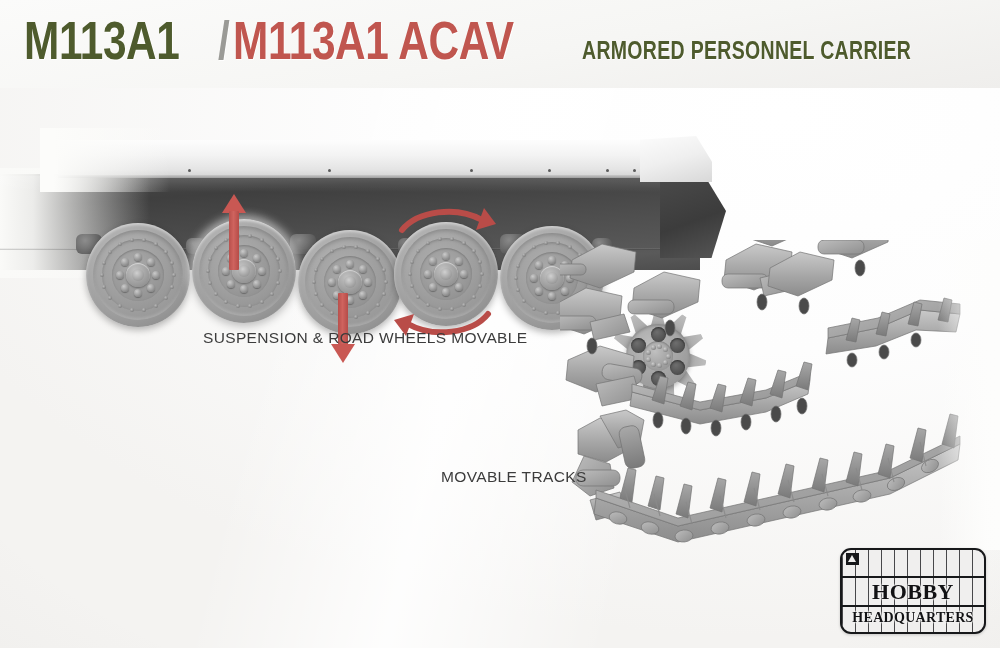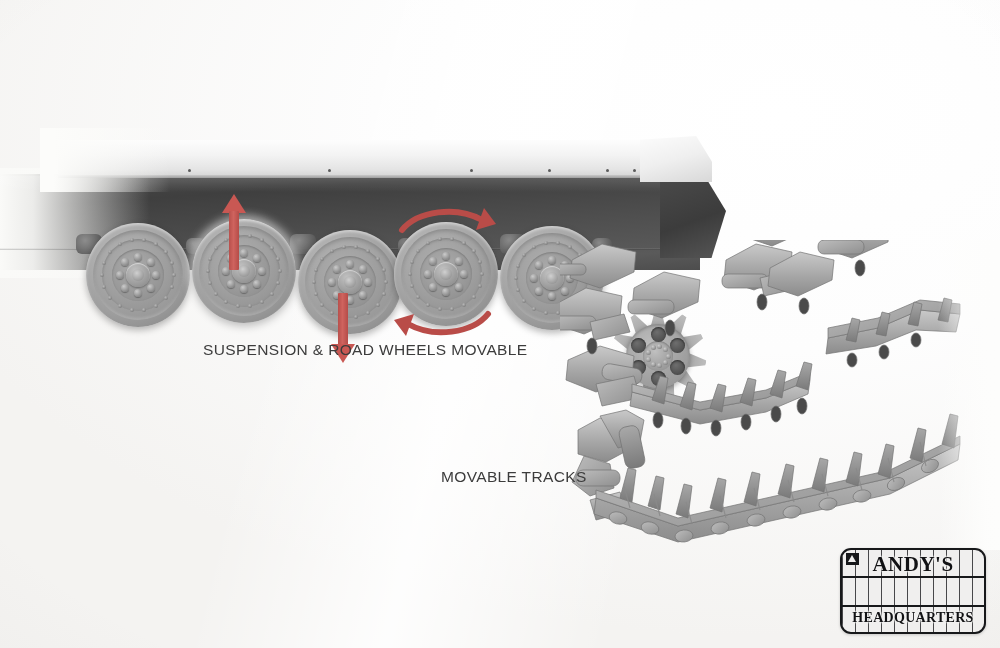--- a/index.html
+++ b/index.html
@@ -282,37 +282,47 @@
   }
   .rot{ position:absolute; z-index:30; }
 
   
   .caption{
     position:absolute; z-index:35;
     font-family:"Liberation Sans", sans-serif;
     font-size:15.5px; color:#3c3c3c; letter-spacing:.35px;
     white-space:nowrap;
   }
-  #cap-susp{ left:203px; top:341px; }
+  #cap-susp{ left:203px; top:329px; }
   #cap-track{ left:441px; top:468px; }
 
   
   #tracks{ position:absolute; left:560px; top:240px; width:440px; height:310px; z-index:20; }
   #tracks svg{ display:block; }
   #tracks .fade{
     position:absolute; right:0; top:0; width:62px; height:310px;
     background:linear-gradient(90deg, rgba(253,253,252,0) 0%, rgba(253,253,252,.97) 78%, rgba(253,253,252,1) 100%);
     z-index:9; pointer-events:none;
   }
 </style>
 </head>
 <body>
 
 <div id="canvas">
 
+  <div id="header">
+    <div class="title-row">
+      <span class="t-main t-green">M113A1</span>
+      <span class="t-main t-slash">/</span>
+      <span class="t-main t-red">M113A1 ACAV</span>
+      <span class="t-sub">ARMORED PERSONNEL CARRIER</span>
+      <span id="spacer"></span>
+
+    </div>
+  </div>
 
   <div id="hull-wrap">
 
     <div id="side">
       <div class="hl"></div>
       <div class="shelf"></div>
     </div>
     <div id="side-nose"></div>
 
     <div id="deck">
@@ -717,17 +727,17 @@
   <div class="caption" id="cap-susp">SUSPENSION &amp; ROAD WHEELS MOVABLE</div>
   <div class="caption" id="cap-track">MOVABLE TRACKS</div>
 
 
   <div id="logo">
     <div class="grid"></div>
     <div class="grid2"></div>
     <div class="bar b1"></div>
     <div class="bar b2"></div>
     <div class="flag"></div>
-    <div class="logo-line l1">ANDY'S</div>
+    <div class="logo-line l2">HOBBY</div>
     <div class="logo-line l3">HEADQUARTERS</div>
   </div>
 
 </div>
 
 </body></html>

